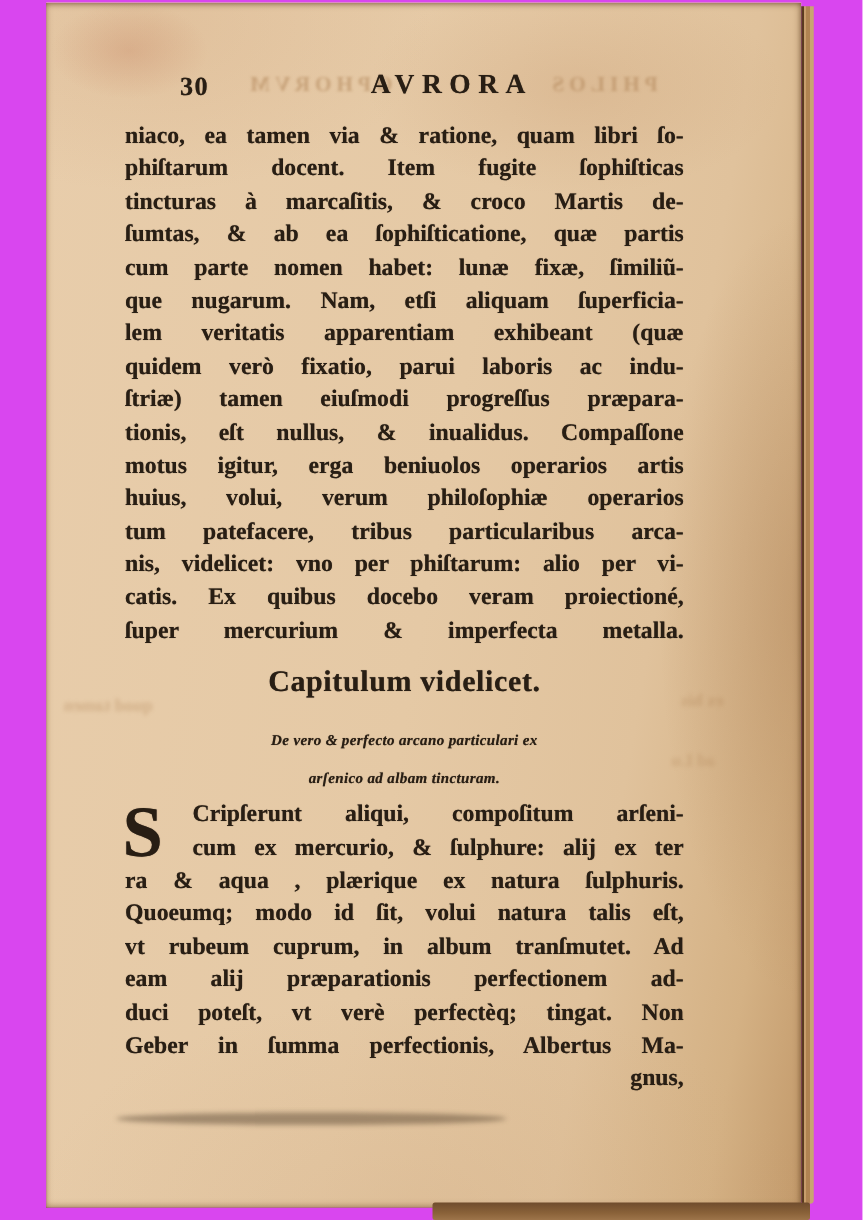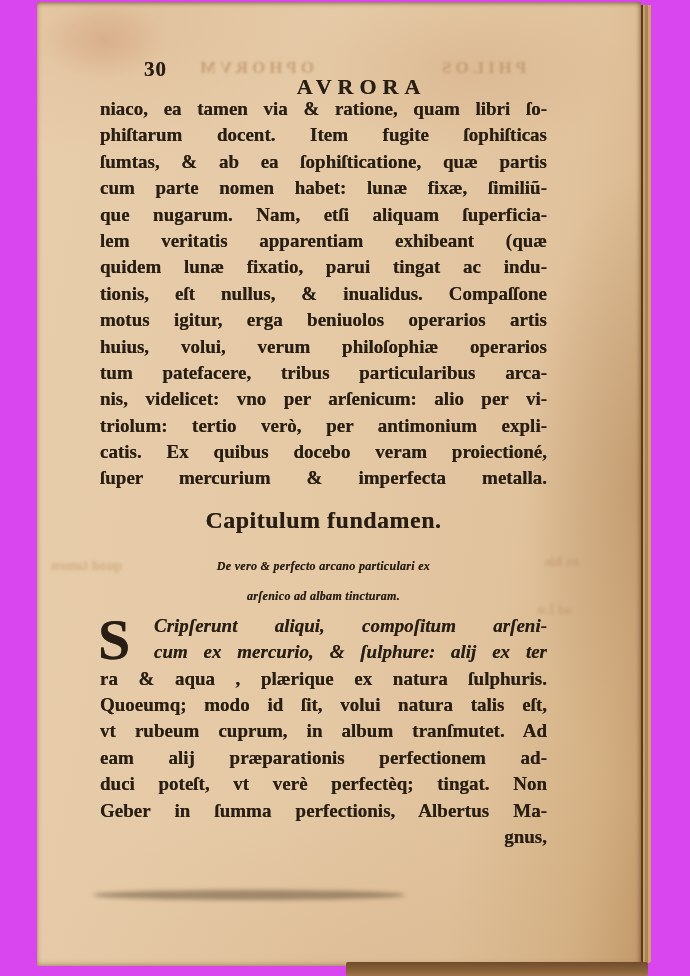--- a/index.html
+++ b/index.html
@@ -33,21 +33,21 @@
     position:absolute;left:346px;top:962px;width:302px;height:14px;
     background:linear-gradient(to bottom,#6f4c2d,#8a6239 60%,#9d744a);
     border-radius:2px;
   }
   
   .ink{color:#281e14;text-shadow:0 0 .6px rgba(40,28,18,.75);}
   .header{position:absolute;left:63px;top:50px;width:447px;height:34px;}
   .pagenum{position:absolute;left:44px;top:5px;font-size:21px;font-weight:bold;letter-spacing:1px;}
   .running-title{
     position:absolute;left:50%;top:2px;transform:translateX(-50%);margin-left:38px;
-    font-size:22px;font-weight:bold;letter-spacing:6px;white-space:nowrap;margin-top:20px;
+    font-size:22px;font-weight:bold;letter-spacing:6px;white-space:nowrap;
   }
   .bleed{
     position:absolute;color:#b08457;opacity:.55;filter:blur(1.2px);
     font-weight:bold;white-space:nowrap;
   }
   .mirror{display:inline-block;transform:scaleX(-1);}
   .bleed.h-left{left:96px;top:6px;font-size:17px;letter-spacing:4px;}
   .bleed.h-right{left:338px;top:6px;font-size:17px;letter-spacing:4px;}
   .bleed.m-left{left:14px;top:556px;font-size:14px;opacity:.4;filter:blur(1.6px);}
   .bleed.m-right{left:508px;top:552px;font-size:14px;opacity:.4;filter:blur(1.6px);}
@@ -58,21 +58,21 @@
     height:26.4px;line-height:26.4px;
     text-align:justify;text-align-last:justify;overflow:hidden;
   }
   .chap-heading{
     margin-top:14px;height:28px;line-height:28px;text-align:center;
     font-size:24px;font-weight:bold;letter-spacing:.5px;
   }
   .subtitle{margin-top:17px;font-style:italic;font-size:12px;}
   .subtitle .sline{height:30px;line-height:30px;text-align:center;letter-spacing:.3px;}
   .para2{position:relative;margin-top:2px;}
-  .para2 .indent{padding-left:54px;font-style:italic;}
+  .para2 .indent{padding-left:54px;}
   .drop-cap{
     position:absolute;left:-2px;top:1px;font-size:58px;line-height:52px;font-weight:bold;
   }
   .catchword{height:26.4px;line-height:26.4px;text-align-last:right;}
   .smudge{
     position:absolute;left:56px;top:888px;width:312px;height:10px;border-radius:50%;
     background:rgba(52,36,22,.38);filter:blur(2.2px);
   }
 </style>
 </head>
@@ -90,36 +90,37 @@
 
     <span class="bleed m-left"><span class="mirror">quod tamen</span></span>
     <span class="bleed m-right"><span class="mirror">ex his</span></span>
     <span class="bleed m-right2"><span class="mirror">ad Lu</span></span>
 
     <div class="text ink">
 
       <div>
         <div class="line">niaco, ea tamen via &amp; ratione, quam libri ſo-</div>
         <div class="line">phiſtarum docent. Item fugite ſophiſticas</div>
+        <div class="line">tincturas à marcaſitis, &amp; croco Martis de-</div>
         <div class="line">ſumtas, &amp; ab ea ſophiſticatione, quæ partis</div>
         <div class="line">cum parte nomen habet: lunæ fixæ, ſimiliũ-</div>
         <div class="line">que nugarum. Nam, etſi aliquam ſuperficia-</div>
         <div class="line">lem veritatis apparentiam exhibeant (quæ</div>
-        <div class="line">quidem lunæ fixatio, parui tingat ac indu-</div>
+        <div class="line">quidem verò fixatio, parui laboris ac indu-</div>
+        <div class="line">ſtriæ) tamen eiuſmodi progreſſus præpara-</div>
         <div class="line">tionis, eſt nullus, &amp; inualidus. Compaſſone</div>
         <div class="line">motus igitur, erga beniuolos operarios artis</div>
         <div class="line">huius, volui, verum philoſophiæ operarios</div>
         <div class="line">tum patefacere, tribus particularibus arca-</div>
-        <div class="line">nis, videlicet: vno per arſenicum: alio per vi-</div>
-        <div class="line">triolum: tertio verò, per antimonium expli-</div>
+        <div class="line">nis, videlicet: vno per phiſtarum: alio per vi-</div>
         <div class="line">catis. Ex quibus docebo veram proiectioné,</div>
         <div class="line">ſuper mercurium &amp; imperfecta metalla.</div>
       </div>
 
-      <div class="chap-heading">Capitulum fundamen.</div>
+      <div class="chap-heading">Capitulum videlicet.</div>
 
       <div class="subtitle">
         <div class="sline">De vero &amp; perfecto arcano particulari ex</div>
         <div class="sline">arſenico ad albam tincturam.</div>
       </div>
 
       <div class="para2">
         <span class="drop-cap">S</span>
         <div class="line indent">Cripſerunt aliqui, compoſitum arſeni-</div>
         <div class="line indent">cum ex mercurio, &amp; ſulphure: alij ex ter</div>

